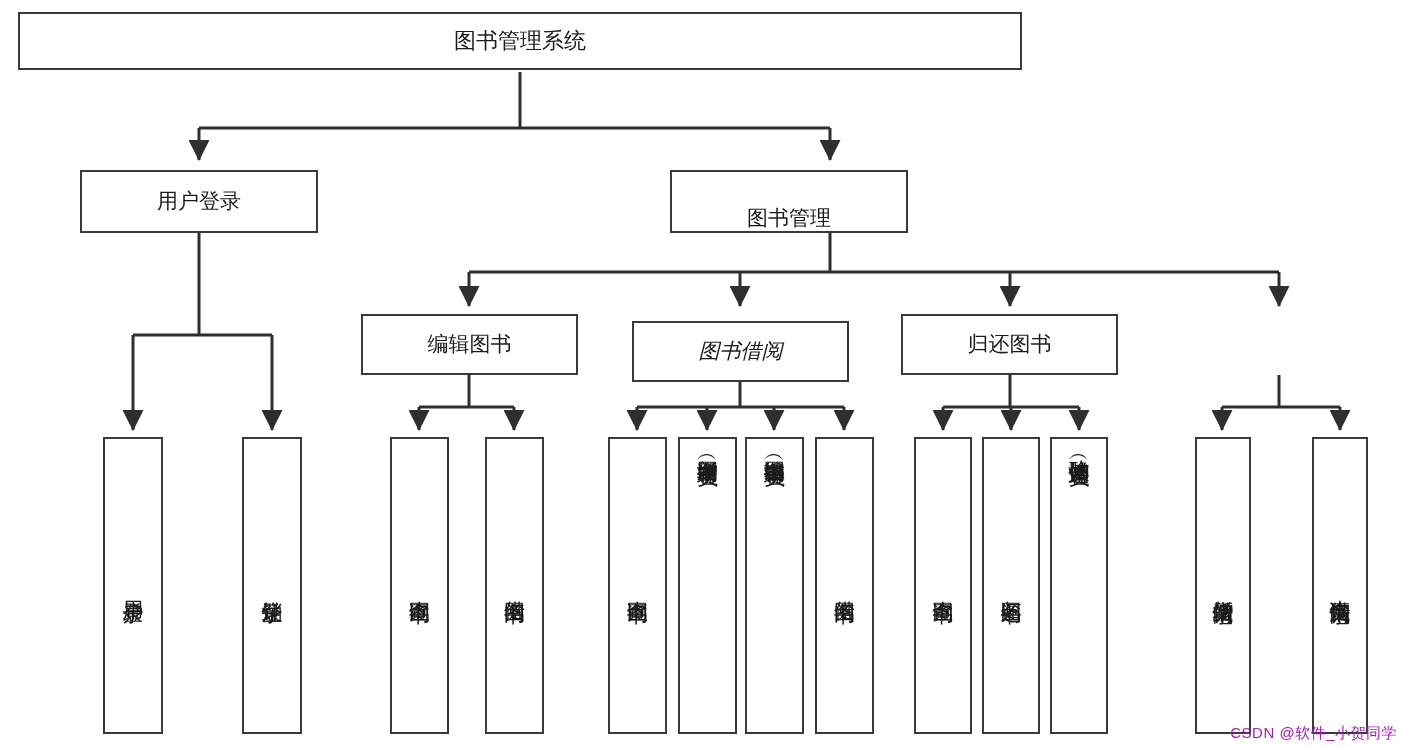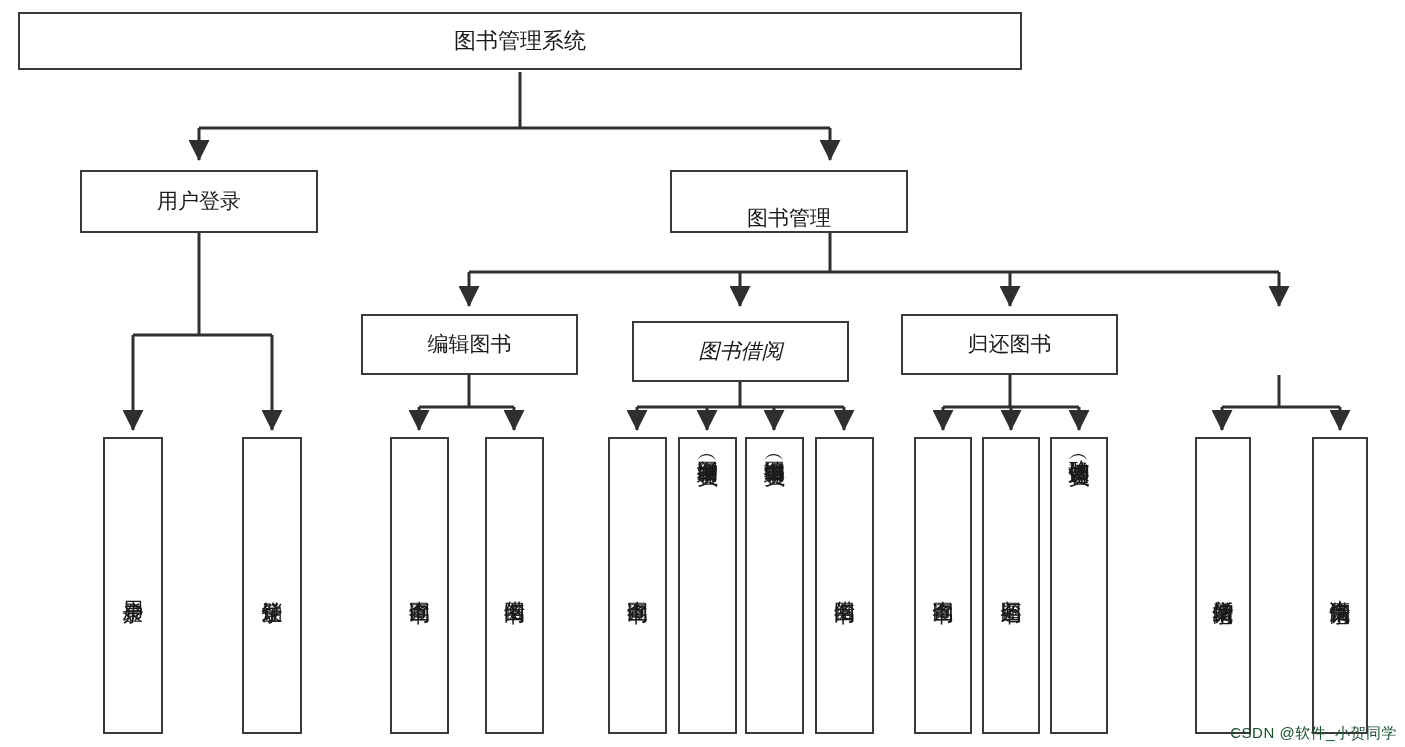--- a/index.html
+++ b/index.html
@@ -61,21 +61,21 @@
   }
   .node.vertical.center-text {
     align-items: center;
     padding-top: 0;
   }
   #watermark {
     position: absolute;
     right: 8px;
     bottom: 4px;
     font-size: 15px;
-    color: #14532d;
+    color: #a21caf;
     letter-spacing: 0.5px;
     white-space: nowrap;
   }
 </style>
 </head>
 <body>
 
 <div id="diagram-root">
 
   <svg id="wires" viewBox="0 0 1405 747" width="1405" height="747">

